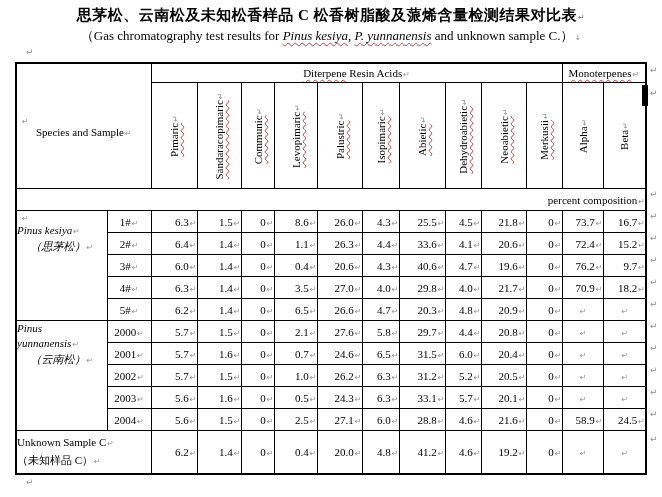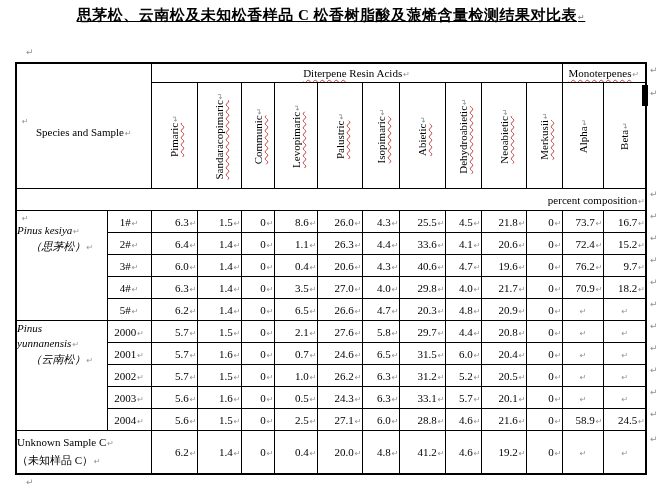--- a/index.html
+++ b/index.html
@@ -1,17 +1,17 @@
 <!DOCTYPE html>
 <html><head>
 <meta charset="utf-8">
 <style>
   html,body{margin:0;padding:0;background:#ffffff;}
   .canvas{position:relative;width:662px;height:497px;background:#ffffff;overflow:hidden;
-          font-family:"Liberation Serif","DejaVu Serif",serif;color:#000;text-decoration:underline;}
+          font-family:"Liberation Serif","DejaVu Serif",serif;color:#000;}
   .title{ text-align:center;font-weight:bold;font-size:15px;padding-top:6px;letter-spacing:.5px;}
   .subtitle{text-align:center;font-size:13px;margin-top:2px;}
   .ital{font-style:italic;}
   .sq{text-decoration-line:underline;text-decoration-style:wavy;text-decoration-color:#c43c3c;
       text-decoration-thickness:1px;text-underline-offset:2px;text-decoration-skip-ink:none;}
   .pm{color:#909090;font-size:8px;font-family:"DejaVu Sans",sans-serif;font-style:normal;margin-left:1px;}
   .pm-line{height:12px;line-height:12px;text-align:left;padding-left:4px;}
   .freepm{position:absolute;color:#909090;font-size:9px;font-family:"DejaVu Sans",sans-serif;}
   table.gc{border-collapse:collapse;table-layout:fixed;position:absolute;left:15px;top:62px;
            width:630px;border:2px solid #000;}
@@ -31,20 +31,21 @@
   .unk{font-size:12px;text-align:left;padding-left:4px;vertical-align:middle;height:42px;line-height:17px;}
   .handle{position:absolute;left:642px;top:85px;width:6px;height:21px;background:#000;}
 </style>
 </head>
 <body>
 
 <div class="canvas">
 
   <div class="title"><span>思茅松、云南松及未知松香样品 C 松香树脂酸及蒎烯含量检测结果对比表</span><span class="pm">↵</span></div>
 
+  <div class="subtitle"><span>（Gas chromatography test results for </span><span class="ital sq">Pinus kesiya</span><span>, </span><span class="ital sq">P. yunnanensis</span><span> and unknown sample C.）</span><span class="pm">↓</span></div>
 
   <span class="freepm" style="left:26px;top:47px;">↵</span>
 
   <table class="gc">
     <colgroup>
       <col style="width:91px">
         <col style="width:44px">
         <col style="width:46px">
         <col style="width:44px">
       <col style="width:33px">

